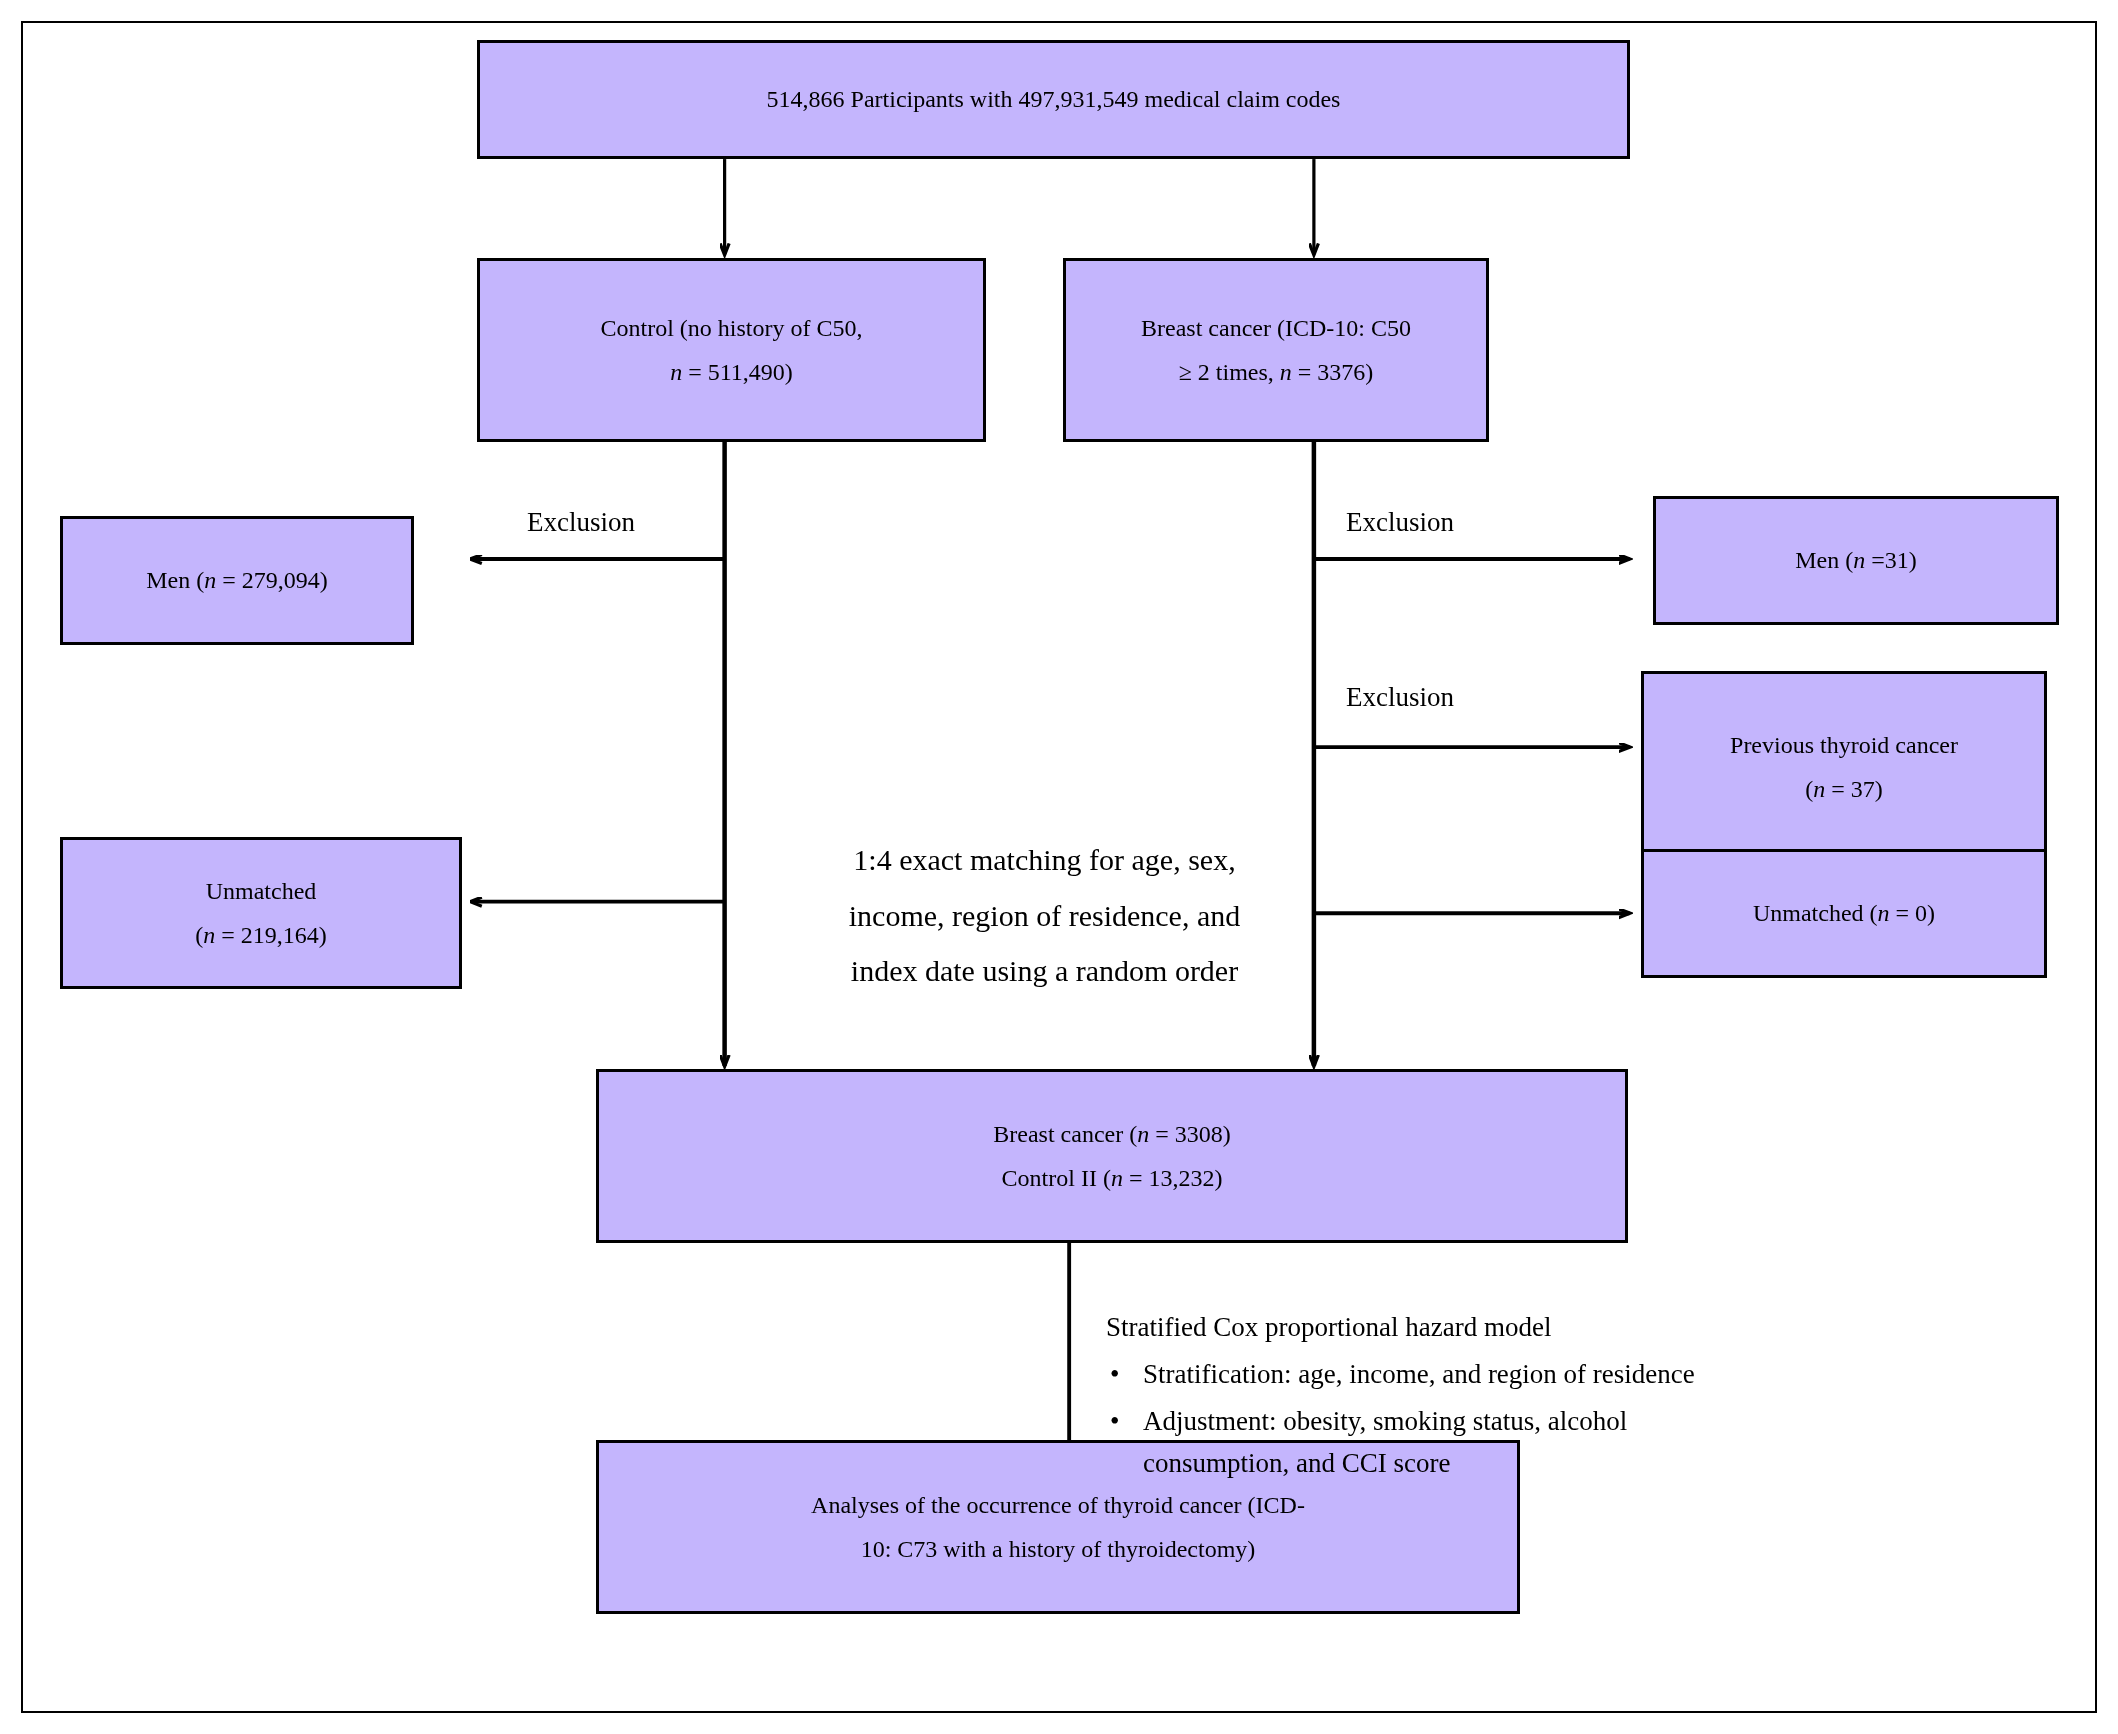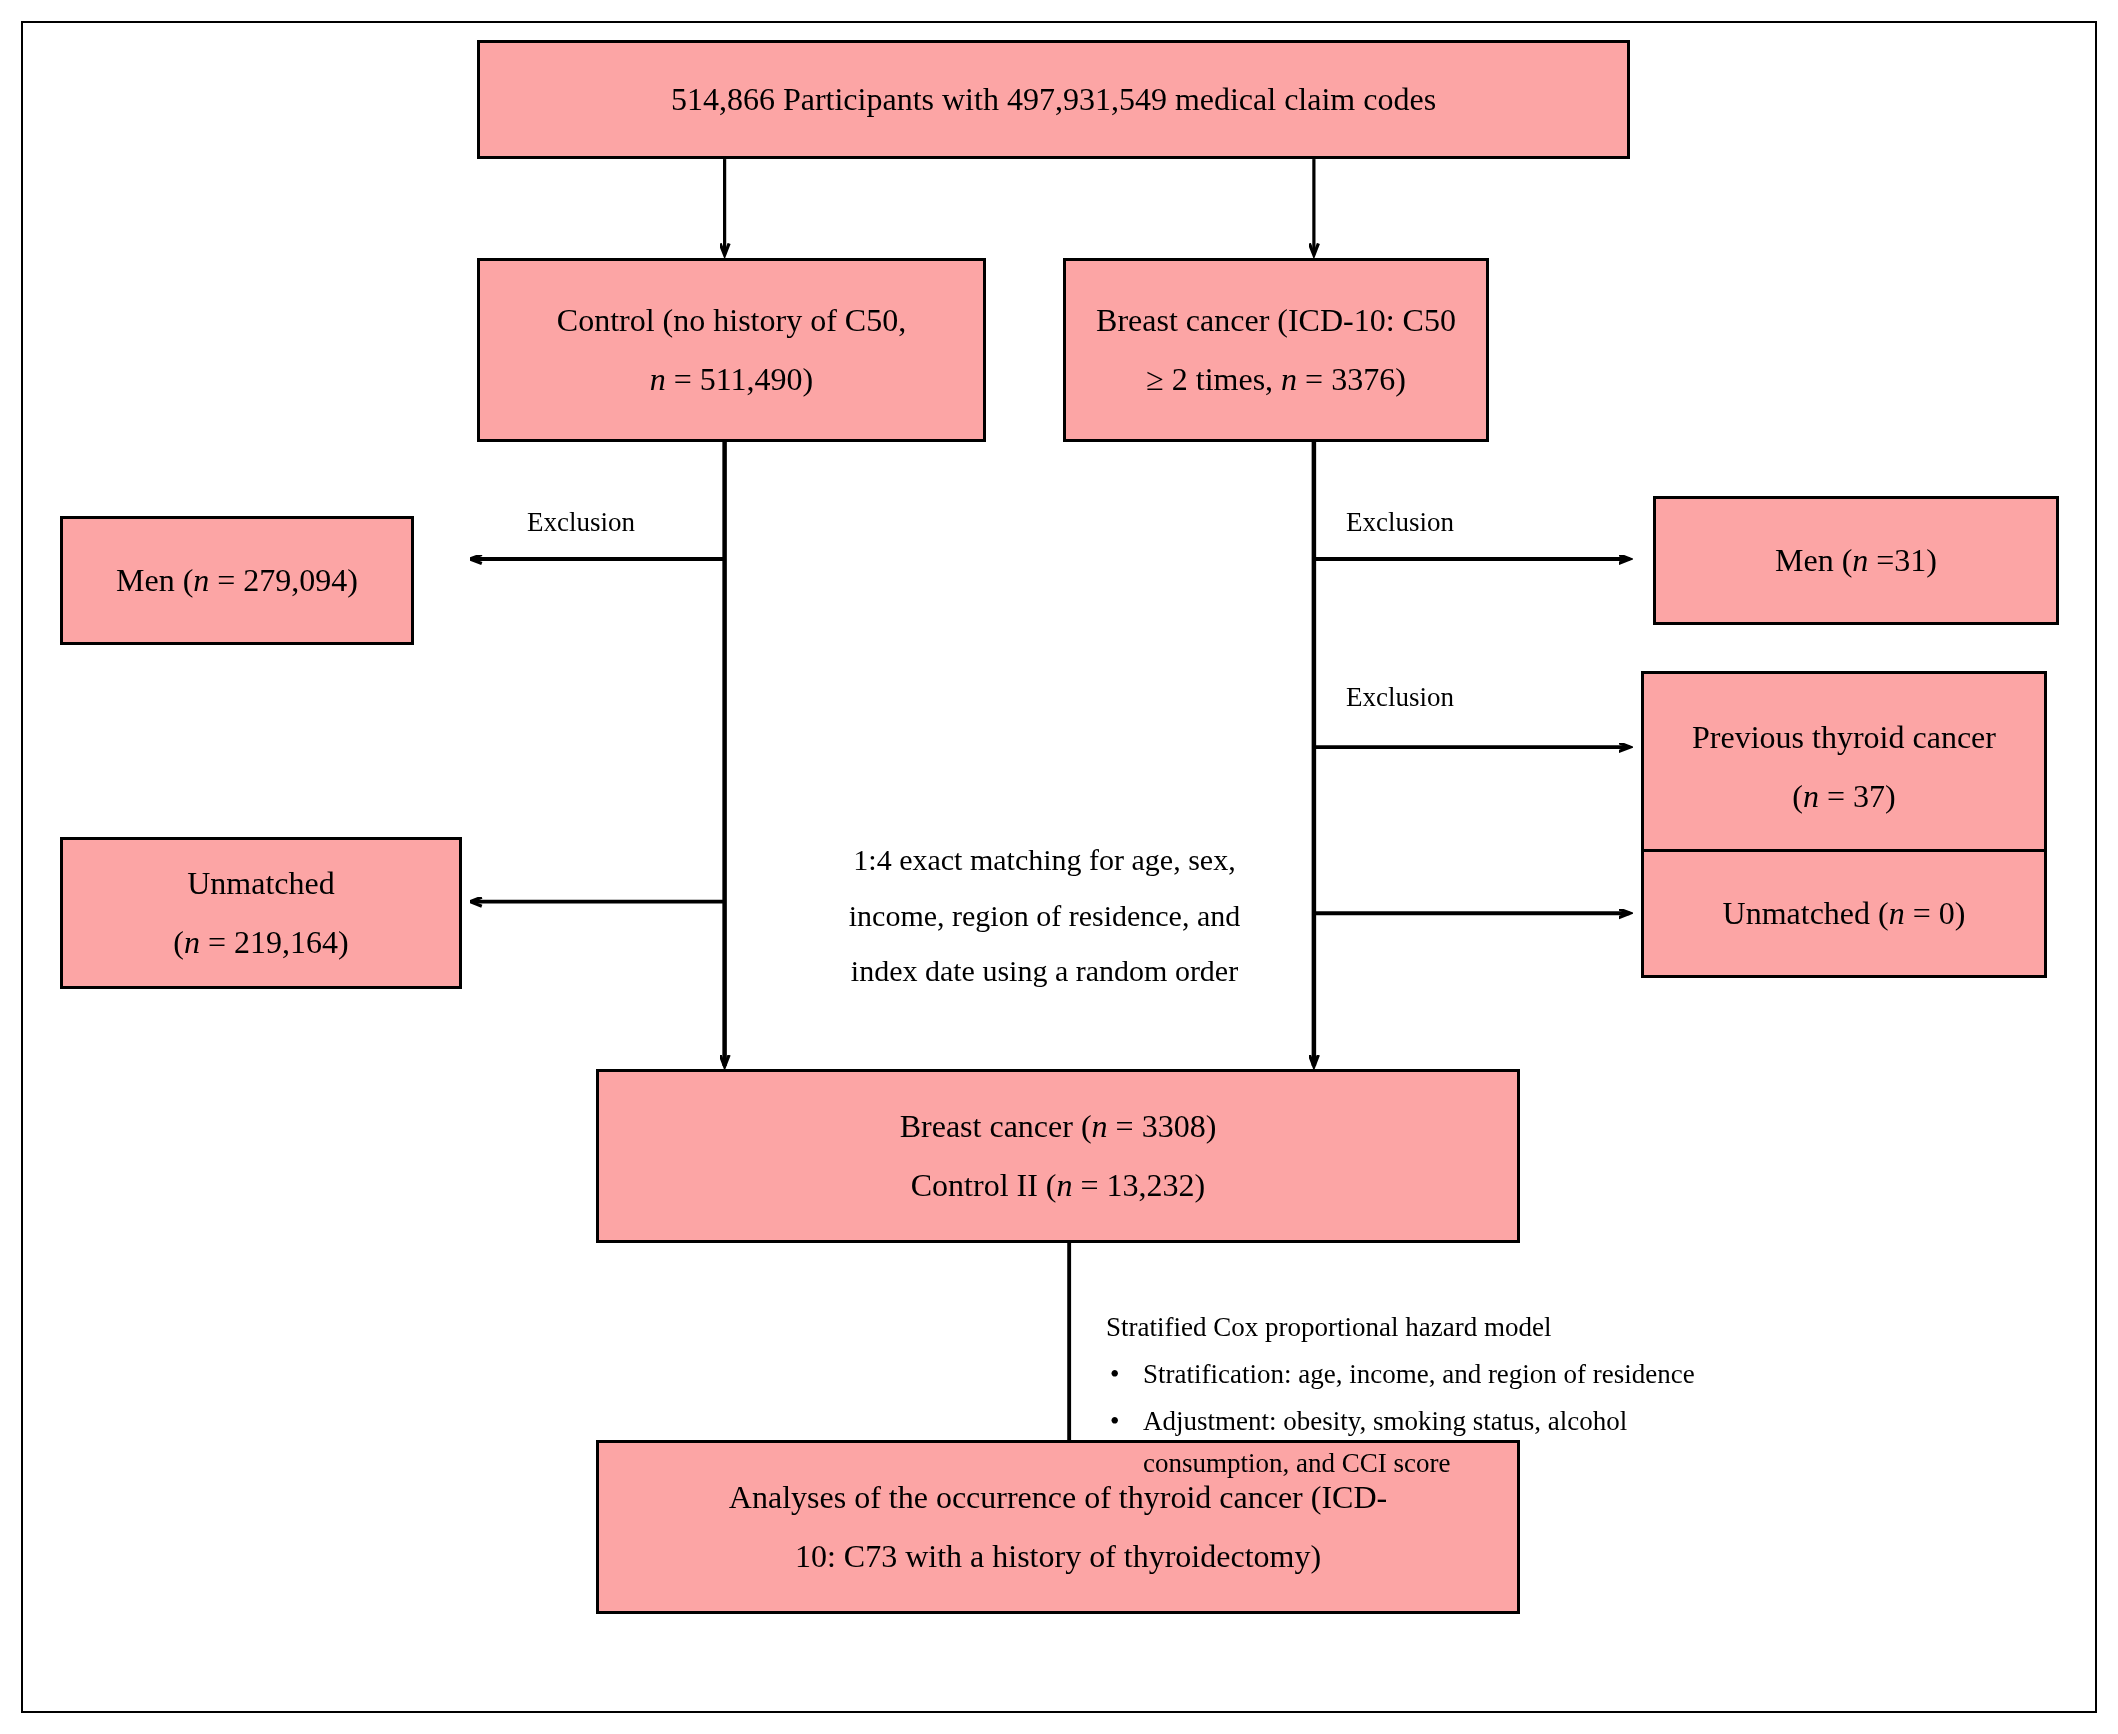--- a/index.html
+++ b/index.html
@@ -21,28 +21,28 @@
     left: 21px;
     top: 21px;
     width: 2076px;
     height: 1692px;
     border: 2.6px solid #000000;
     box-sizing: border-box;
   }
   .box {
     position: absolute;
     border: 3.2px solid #000000;
-    background: #fca5a5;
+    background: #c4b5fd;
     box-sizing: border-box;
     display: flex;
     flex-direction: column;
     align-items: center;
     justify-content: center;
     text-align: center;
-    font-size: 32px;
+    font-size: 24px;
     line-height: 1.85;
     padding: 3.9px 9px;
   }
   .box .line {
     display: block;
     white-space: nowrap;
   }
   .ital { font-style: italic; }
   .side-label {
     position: absolute;
@@ -154,21 +154,21 @@
 
   <div class="box" style="left:60px; top:837px; width:402px; height:152px;">
     <span class="line">Unmatched</span>
     <span class="line"><span>(</span><span class="ital">n</span><span> = 219,164)</span></span>
   </div>
 
   <div class="box" style="left:1641px; top:849px; width:406px; height:129px;">
     <span class="line"><span>Unmatched (</span><span class="ital">n</span><span> = 0)</span></span>
   </div>
 
-  <div class="box" style="left:596px; top:1069px; width:924px; height:174px;">
+  <div class="box" style="left:596px; top:1069px; width:1032px; height:174px;">
     <span class="line"><span>Breast cancer  (</span><span class="ital">n</span><span> = 3308)</span></span>
     <span class="line"><span>Control II (</span><span class="ital">n</span><span> = 13,232)</span></span>
   </div>
 
   <div class="box" style="left:596px; top:1440px; width:924px; height:174px;">
     <span class="line">Analyses of the occurrence of thyroid cancer (ICD-</span>
     <span class="line">10: C73 with a history of thyroidectomy)</span>
   </div>
 
   <div class="side-label" style="left:527px; top:509px;">Exclusion</div>

